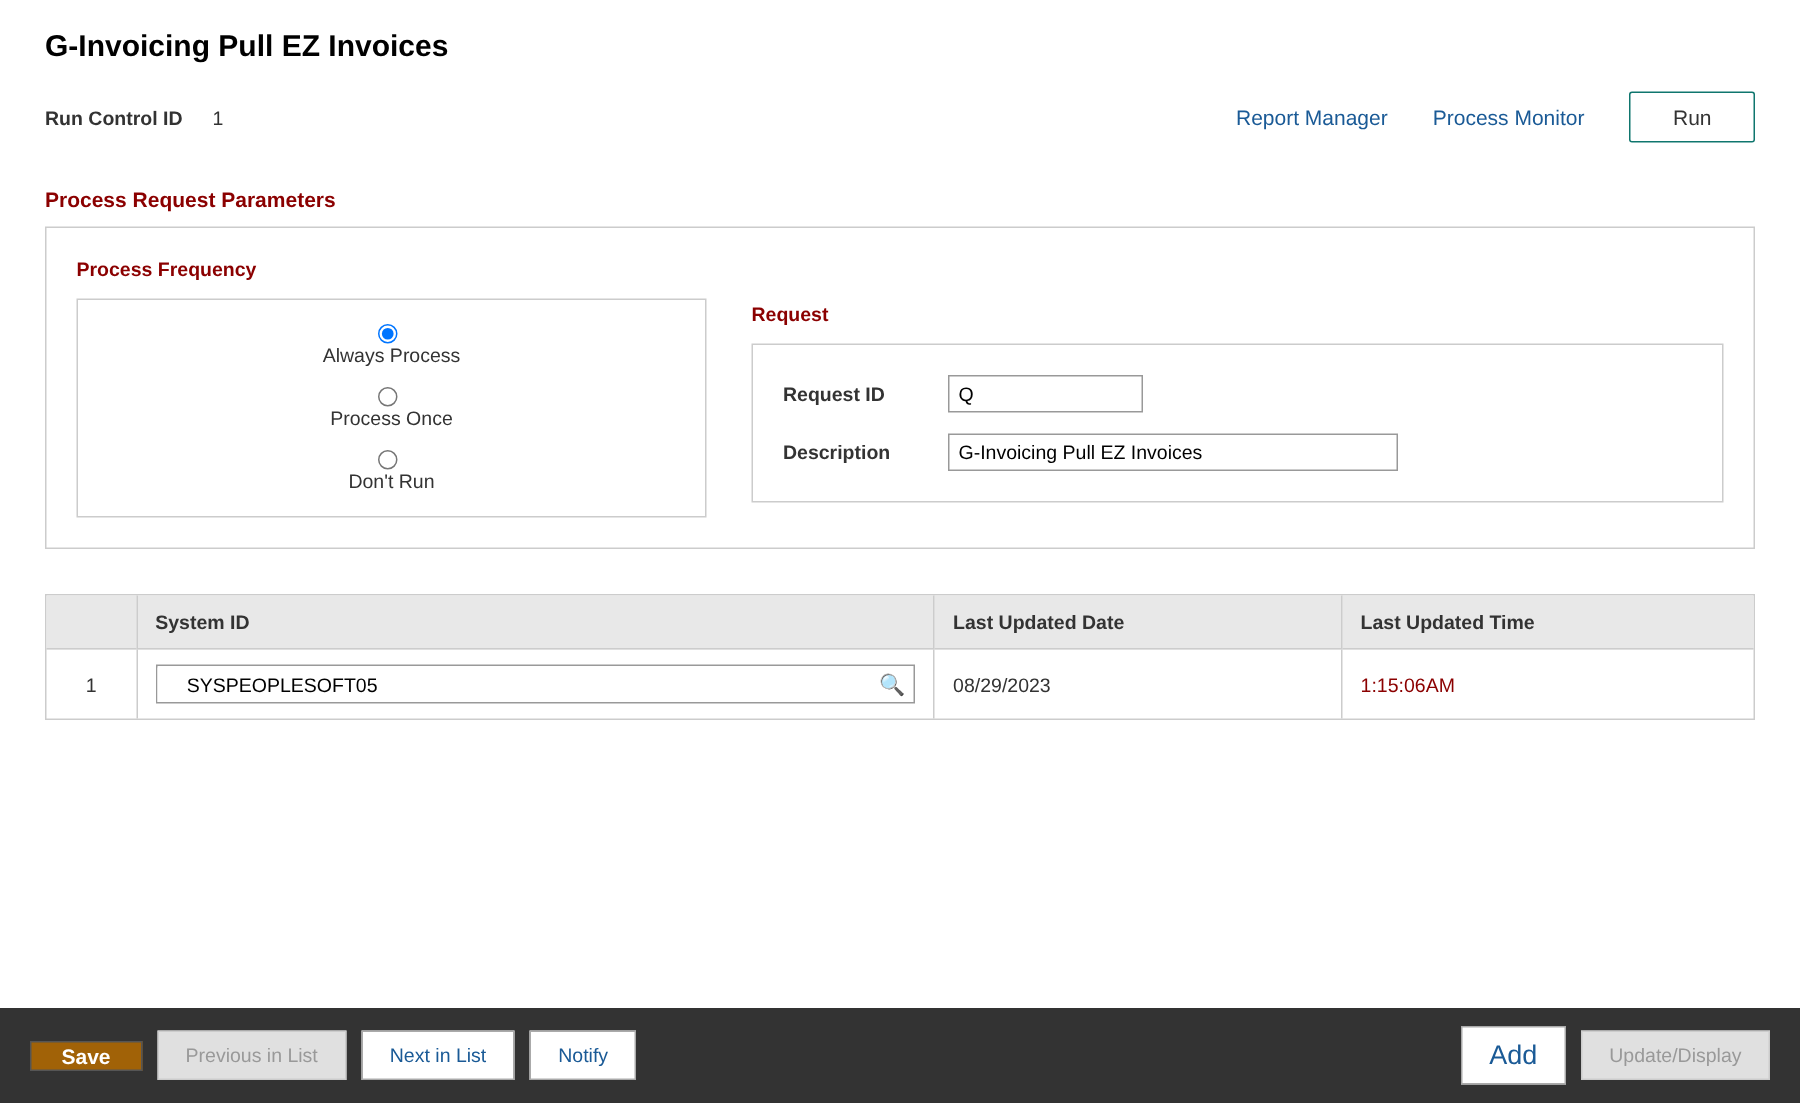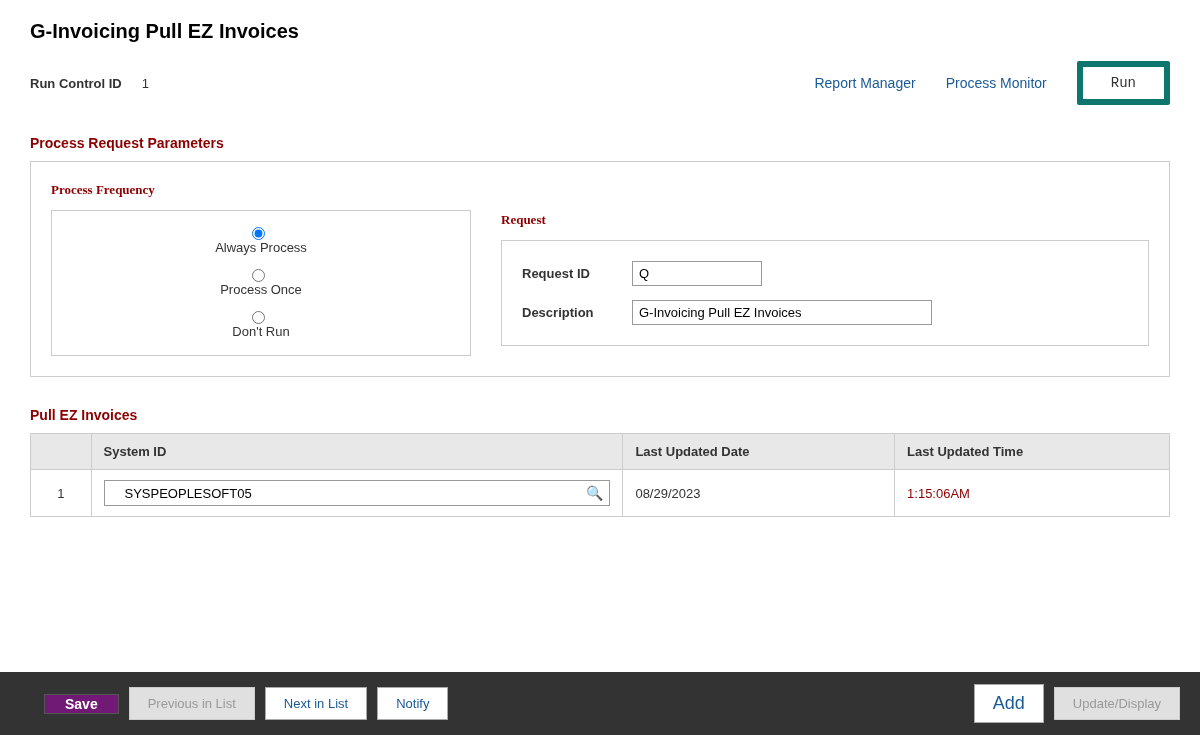--- a/index.html
+++ b/index.html
@@ -48,28 +48,27 @@
     }
 
     .header-link {
       color: #1a5a96;
       text-decoration: none;
       font-size: 14px;
       cursor: pointer;
     }
 
     .run-button {
-      border: 6px solid #0f766e;
+      border: 1px solid #0f766e;
       background: #fff;
       padding: 8px 28px;
       font-size: 14px;
       cursor: pointer;
       border-radius: 2px;
       color: #333;
-      font-family: Liberation Mono, monospace;
     }
 
     .section-title {
       font-size: 14px;
       font-weight: bold;
       color: #8B0000;
       margin-bottom: 10px;
     }
 
     .section-box {
@@ -90,21 +89,20 @@
     .request-col {
       flex: 1;
       margin-top: 30px;
     }
 
     .subsection-title {
       font-size: 13px;
       font-weight: bold;
       color: #8B0000;
       margin-bottom: 12px;
-      font-family: Liberation Serif, serif;
     }
 
     .freq-box {
       border: 1px solid #ccc;
       padding: 16px 20px;
       min-height: 120px;
     }
 
     .radio-row {
       display: flex;
@@ -249,28 +247,27 @@
       left: 0;
       width: 1200px;
       background: #333;
       padding: 12px 20px;
       display: flex;
       align-items: center;
       gap: 10px;
     }
 
     .btn-save {
-      background: #701a75;
+      background: #a16207;
       color: #fff;
       border: 1px solid #555;
       padding: 1px 20px;
       font-size: 14px;
       cursor: pointer;
       font-weight: bold;
-      margin-left: 24px;
     }
 
     .btn-footer {
       background: #fff;
       color: #1a5a96;
       border: 1px solid #aaa;
       padding: 8px 18px;
       font-size: 13px;
       cursor: pointer;
     }
@@ -356,21 +353,20 @@
               <input type="text" class="field-input-long" value="G-Invoicing Pull EZ Invoices" style="">
             </div>
           </div>
         </div>
 
       </div>
     </div>
   </div>
 
   <div class="pull-ez-section">
-    <div class="section-title">Pull EZ Invoices</div>
     <div class="table-wrapper">
       <table>
         <thead>
           <tr>
             <th></th>
             <th>System ID</th>
             <th>Last Updated Date</th>
             <th>Last Updated Time</th>
           </tr>
         </thead>

